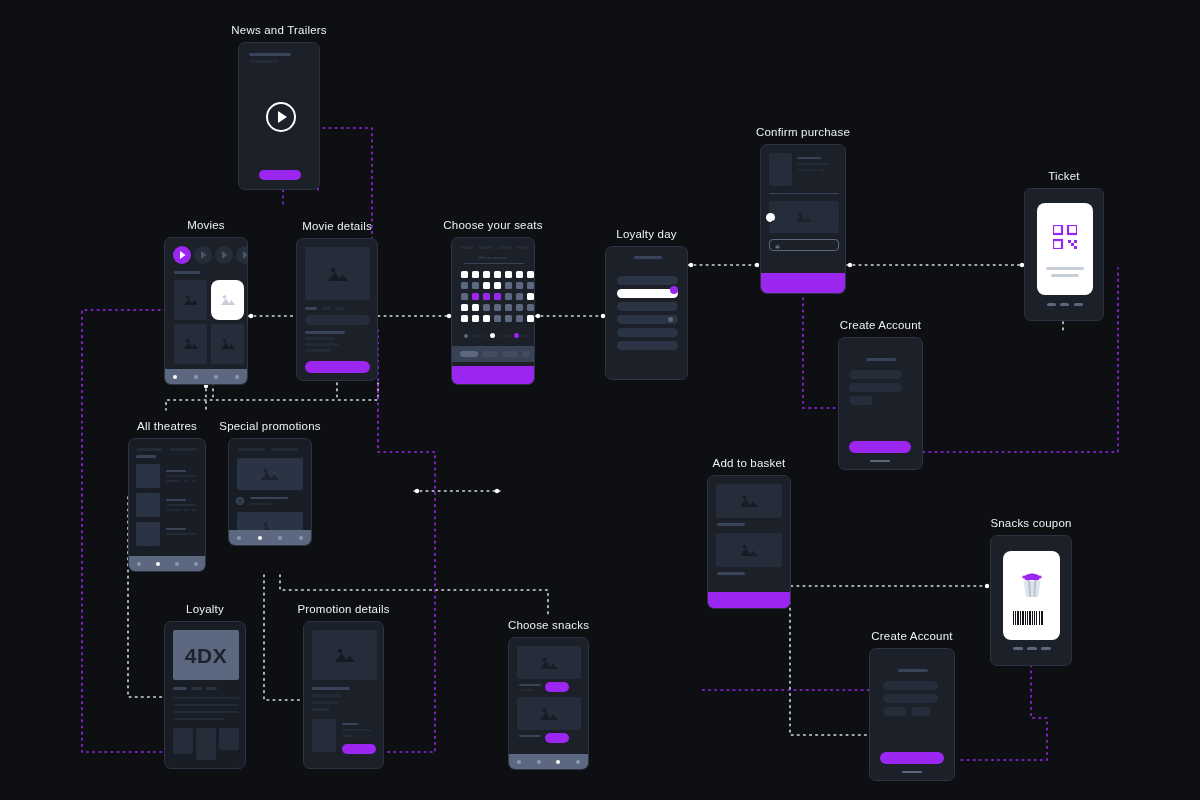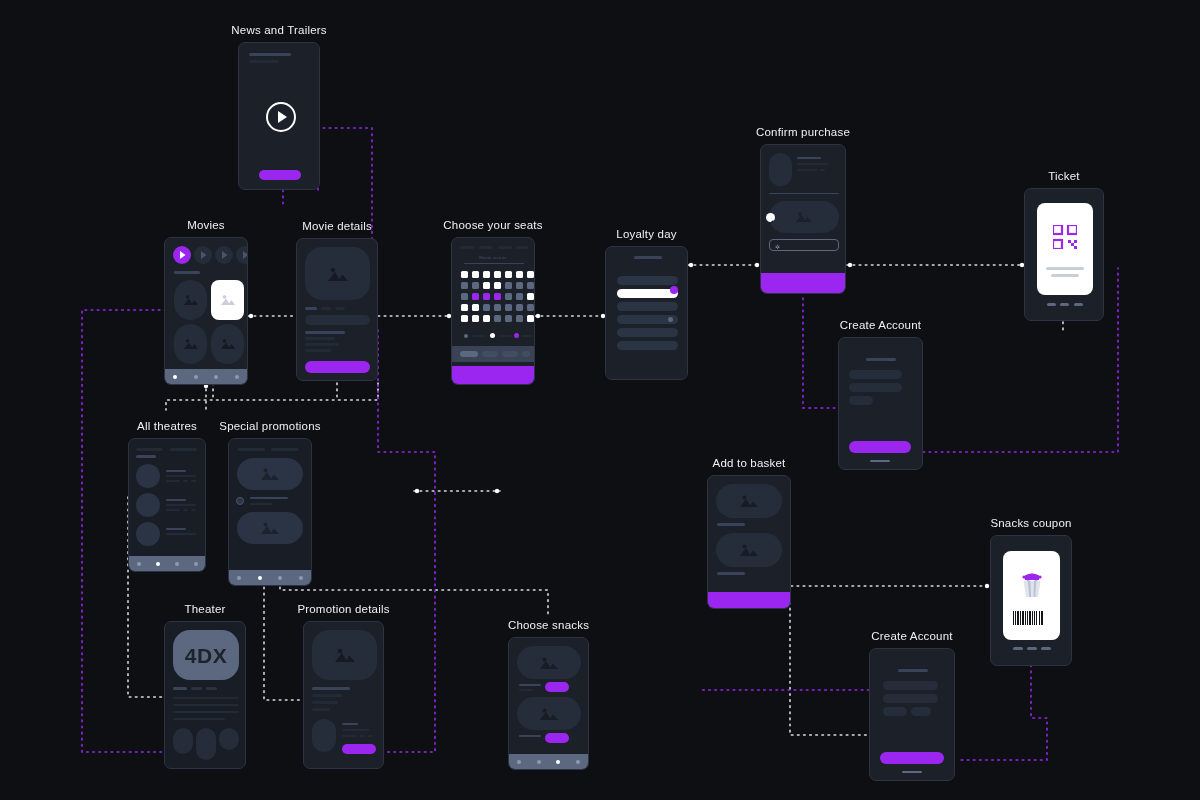--- a/index.html
+++ b/index.html
@@ -25,21 +25,21 @@
     position: relative; width: 100%; height: 100%;
     background: #1b2029; border: 1px solid #2c3342; border-radius: 7px;
     overflow: hidden;
   }
   .phone.flat { background: #181d26; }
 
   
   .bar { position: absolute; background: #2b3340; border-radius: 3px; }
   .bar.lite { background: #39445a; }
   .bar.dim  { background: #232a36; }
-  .card { position: absolute; background: #252d3a; border-radius: 17px; }
+  .card { position: absolute; background: #252d3a; border-radius: 2px; }
   .card.alt { background: #2b3444; }
   .card.pale{ background: #5c6880; }
   .pill { position: absolute; background: #9b26f0; border-radius: 40px; }
   .fullbtn { position: absolute; left:0; right:0; bottom:0; height: 18px; background:#9b26f0; }
   .white-card { position: absolute; background:#ffffff; border-radius: 8px; }
   .tabbar { position:absolute; left:0; right:0; bottom:0; height:15px; background:#5c6880; display:flex; align-items:center; justify-content:space-around; }
   .tabbar .dot { width:4px; height:4px; border-radius:50%; background:#8d99b0; }
   .tabbar .dot.on { background:#ffffff; }
   .dotrow { position:absolute; display:flex; align-items:center; justify-content:space-around; }
 
@@ -419,21 +419,21 @@
       <div class="bar dim" style="left:37px;top:94px;width:30px;height:2px;"></div>
       <div class="tabbar">
         <span class="dot"></span>
         <span class="dot on"></span>
         <span class="dot"></span>
         <span class="dot"></span>
       </div>
     </div>
   </div>
 
-  <div class="node" style="left:228px;top:438px;width:84px;height:148px;">
+  <div class="node" style="left:228px;top:438px;width:84px;height:108px;">
     <div class="node-title">Special promotions</div>
     <div class="phone flat">
       <div class="bar dim" style="left:8px;top:9px;width:28px;height:2.5px;"></div>
       <div class="bar dim" style="left:42px;top:9px;width:28px;height:2.5px;"></div>
       <div class="card alt" style="left:8px;top:19px;width:66px;height:32px;">
         <div class="imgph" style="inset:0;">
           <svg width="20" height="16" viewBox="0 0 20 16">
               <circle cx="5.5" cy="4.5" r="2" fill="#1d232e"></circle>
               <path d="M1 14 L7 6 L12 14 Z" fill="#1d232e"></path>
               <path d="M10 14 L14 8.5 L19 14 Z" fill="#1d232e"></path>
@@ -524,21 +524,21 @@
       </div>
       <div class="dotrow" style="left:20px;top:111px;width:42px;">
         <span style="display:block;width:10px;height:3px;border-radius:2px;background:#5c6880;"></span>
         <span style="display:block;width:10px;height:3px;border-radius:2px;background:#5c6880;"></span>
         <span style="display:block;width:10px;height:3px;border-radius:2px;background:#5c6880;"></span>
       </div>
     </div>
   </div>
 
   <div class="node" style="left:164px;top:621px;width:82px;height:148px;">
-    <div class="node-title">Theater</div>
+    <div class="node-title">Loyalty</div>
     <div class="phone flat">
       <div class="card pale" style="left:8px;top:8px;width:66px;height:50px;">
         <div class="txt4dx" style="top:14px;">4DX</div>
       </div>
       <div class="bar" style="left:8px;top:65px;width:14px;height:3px;background:#39445a;"></div>
       <div class="bar" style="left:26px;top:65px;width:11px;height:3px;background:#2b3340;"></div>
       <div class="bar" style="left:41px;top:65px;width:11px;height:3px;background:#2b3340;"></div>
       <div class="bar dim" style="left:8px;top:75px;width:66px;height:2.4px;"></div>
       <div class="bar dim" style="left:8px;top:82px;width:66px;height:2.4px;"></div>
       <div class="bar dim" style="left:8px;top:89px;width:66px;height:2.4px;"></div>

